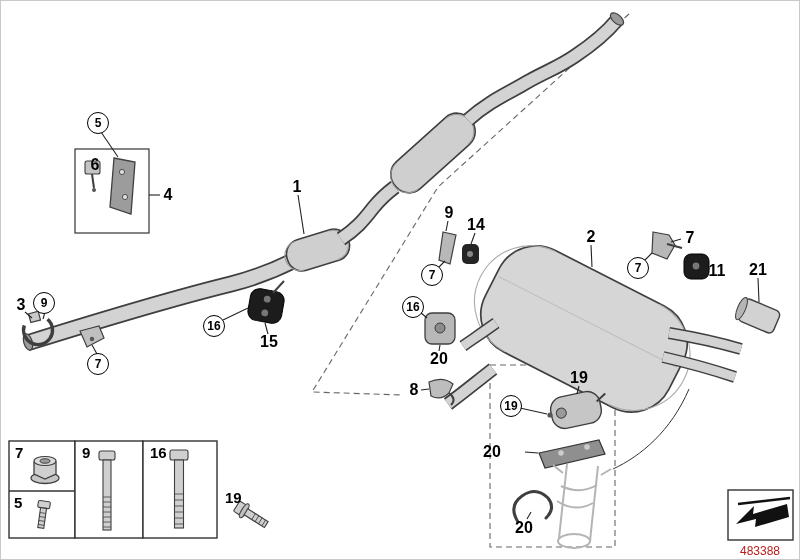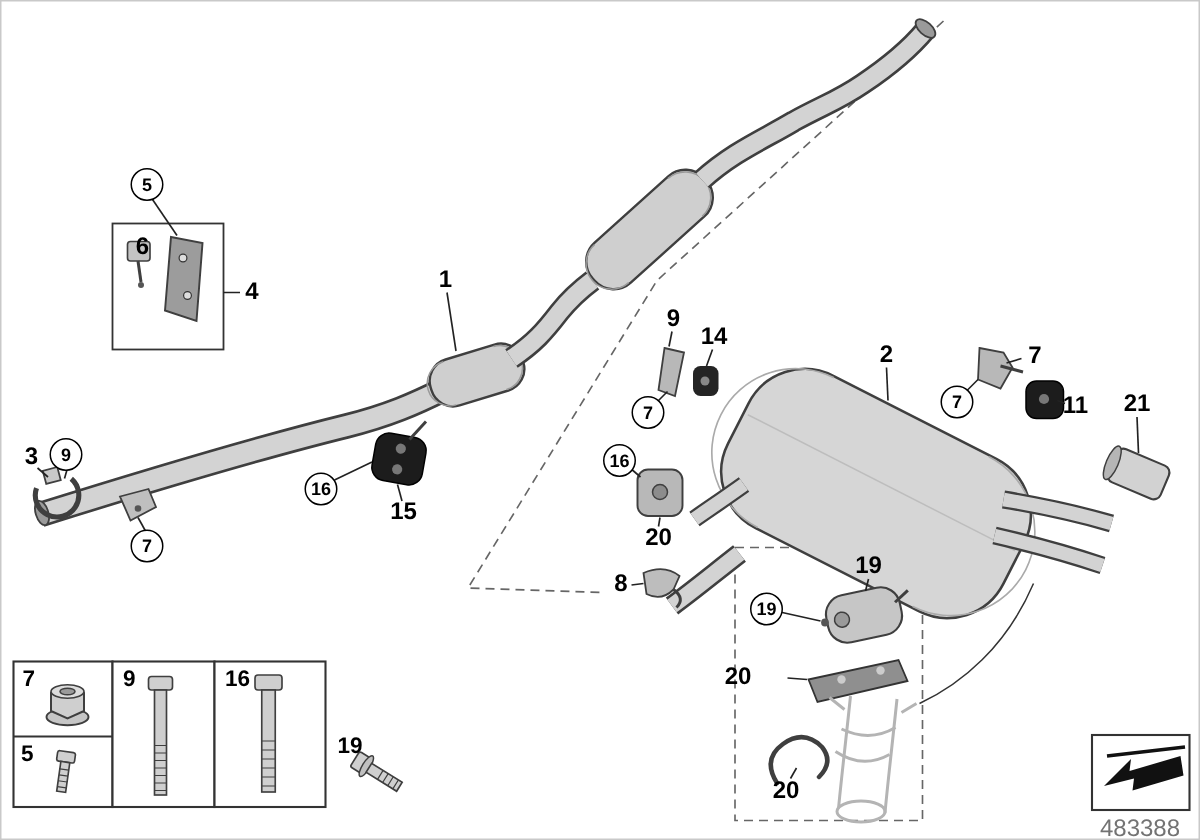--- a/index.html
+++ b/index.html
@@ -20,21 +20,21 @@
     background:#fff;display:flex;align-items:center;justify-content:center;
     font-weight:bold;font-size:12px;color:#000;z-index:3;line-height:1;
     user-select:none;
   }
   .ln{
     position:absolute;font-weight:bold;font-size:15px;color:#000;z-index:3;
     line-height:1;user-select:none;
   }
   .docnum{
     position:absolute;left:726px;top:544px;width:66px;text-align:center;
-    font-size:16px;color:#737373;z-index:3;line-height:1;
+    font-size:12px;color:#b91c1c;z-index:3;line-height:1;
   }
   .dash{fill:none;stroke:#666;stroke-width:1.1;stroke-dasharray:6 4;}
   .box{fill:#fff;stroke:#333;stroke-width:1.4;}
   .tube-o{fill:none;stroke:#3f3f3f;stroke-linecap:butt;}
   .tube-i{fill:none;stroke:#d3d3d3;stroke-linecap:butt;}
   .lead{stroke:#222;stroke-width:1.1;}
 </style>
 </head>
 <body>
 

